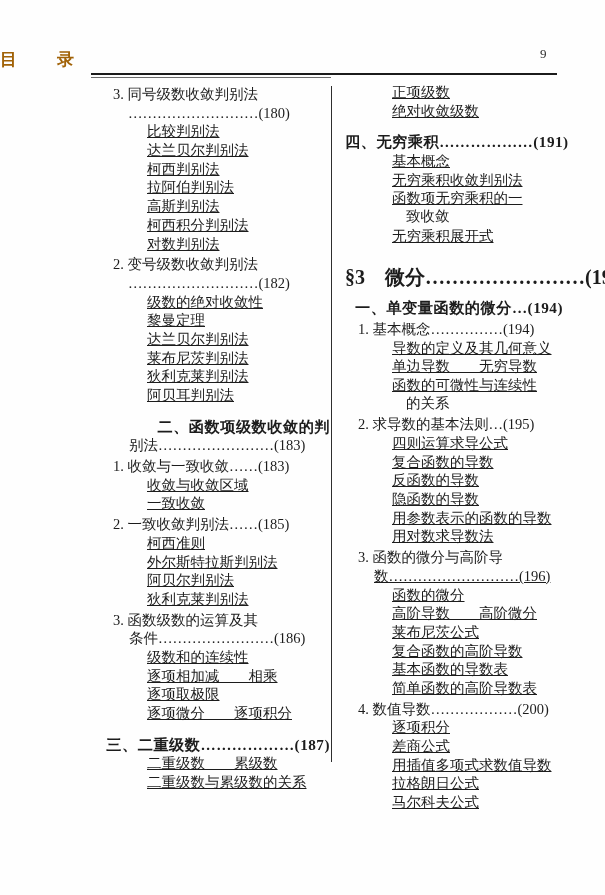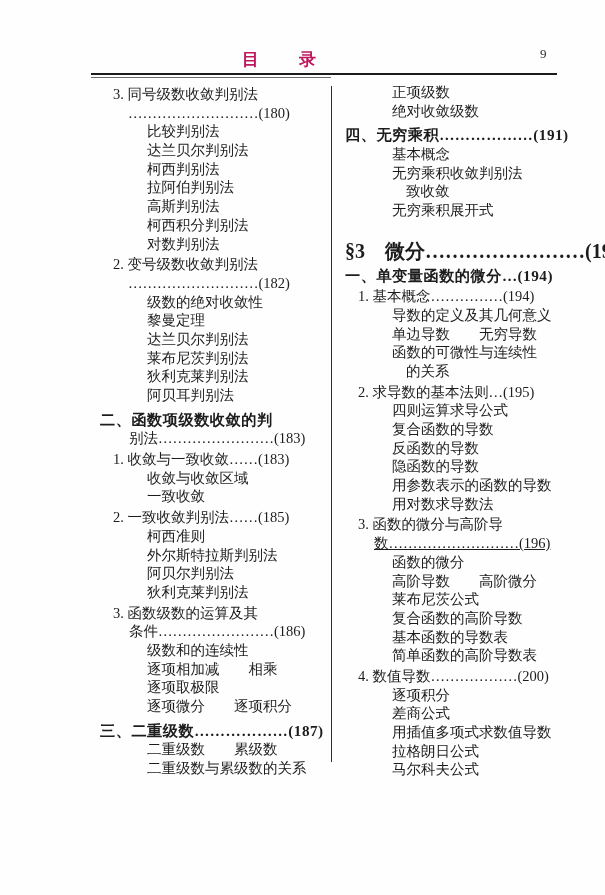--- a/index.html
+++ b/index.html
@@ -4,22 +4,22 @@
 <style>
   html,body { margin:0; padding:0; background:#ffffff; }
   .page {
     position:relative; width:605px; height:895px;
     background:#fefefe; overflow:hidden;
     font-family:"Liberation Serif","DejaVu Serif",serif;
     color:#191919;
   }
   .header-title {
     position:absolute; top:48px; left:0; width:560px;
-    text-align:center; font-size:17px; font-weight:bold;
-    letter-spacing:2px; color:#be185d;
+    text-align:left; font-size:17px; font-weight:bold;
+    letter-spacing:2px; color:#a16207;
   }
   .page-number {
     position:absolute; top:46px; left:540px;
     font-size:13px; color:#2a2a2a;
   }
   .header-rule {
     position:absolute; top:73px; left:91px; width:466px; height:2px;
     background:#1b1b1b;
   }
   .header-rule-2 {
@@ -33,23 +33,23 @@
   .col { position:absolute; top:83px; }
   .col-left  { left:100px; width:230px; }
   .col-right { left:345px; width:218px; }
   .row {
     white-space:nowrap; font-size:14.5px;
     line-height:18.7px; height:18.7px;
     color:#1c1c1c;
   }
   .row.n    { padding-left:13px; margin-top:2px; }
   .row.dots { padding-left:28px; }
-  .row.s1   { padding-left:47px; }
-  .row.s2   { padding-left:61px; }
-  .row.sec  { font-weight:bold; font-size:15.2px; margin-top:6px; letter-spacing:0.5px; }
+  .row.s1   { padding-left:47px;text-decoration:underline; }
+  .row.s2   { padding-left:61px;font-family:Liberation Mono, monospace; }
+  .row.sec  { font-weight:bold; font-size:15.2px; margin-top:13px; letter-spacing:0.5px;text-align:right; }
   .row.secc { padding-left:29px; }
   .row.nc   { padding-left:29px;text-decoration:underline; }
   .row.s3   { font-weight:bold; font-size:20px; margin-top:22px; }
 </style>
 </head>
 <body>
 
 <div class="page">
   <div class="header-title">目　　录</div>
   <div class="page-number">9</div>
@@ -93,20 +93,21 @@
       <div class="row sec">三、二重级数………………(187)</div>
       <div class="row s1">二重级数　　累级数</div>
       <div class="row s1">二重级数与累级数的关系</div>
     </div>
   <div class="col col-right" id="toc-right">
       <div class="row s1">正项级数</div>
       <div class="row s1">绝对收敛级数</div>
       <div class="row sec">四、无穷乘积………………(191)</div>
       <div class="row s1">基本概念</div>
       <div class="row s1">无穷乘积收敛判别法</div>
+      <div class="row s1">函数项无穷乘积的一</div>
       <div class="row s2">致收敛</div>
       <div class="row s1">无穷乘积展开式</div>
       <div class="row s3">§3　微分……………………(194)</div>
       <div class="row sec">一、单变量函数的微分…(194)</div>
       <div class="row n">1. 基本概念……………(194)</div>
       <div class="row s1">导数的定义及其几何意义</div>
       <div class="row s1">单边导数　　无穷导数</div>
       <div class="row s1">函数的可微性与连续性</div>
       <div class="row s2">的关系</div>
       <div class="row n">2. 求导数的基本法则…(195)</div>

